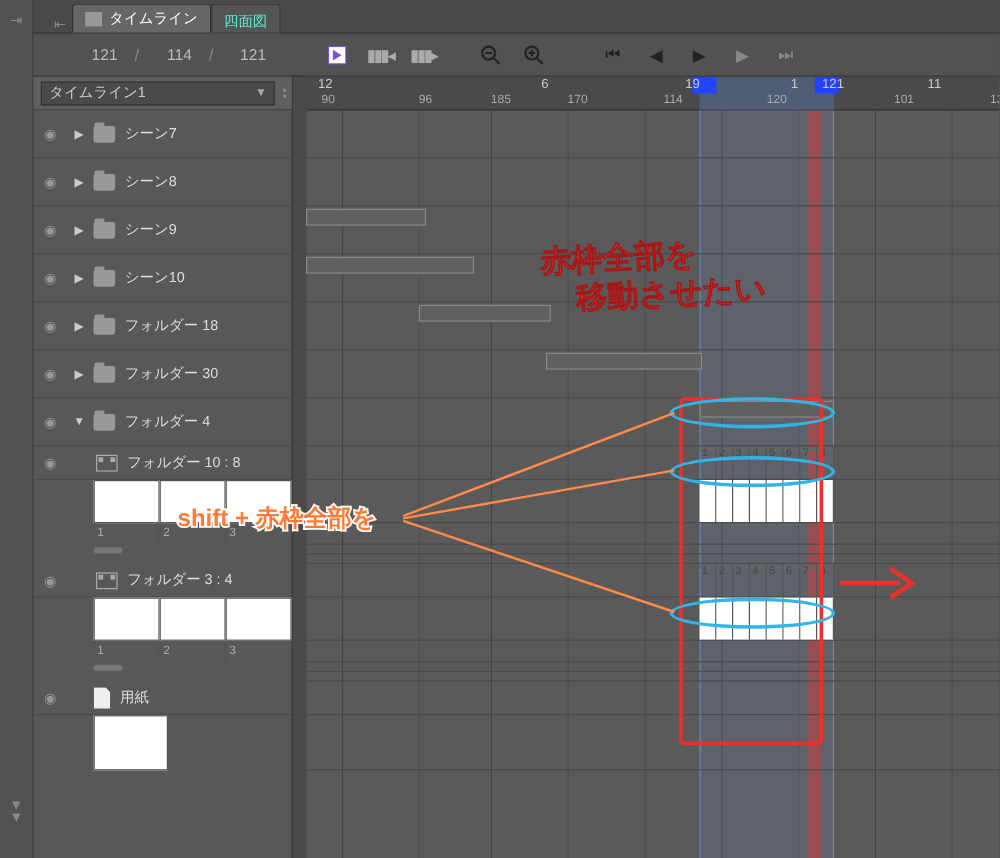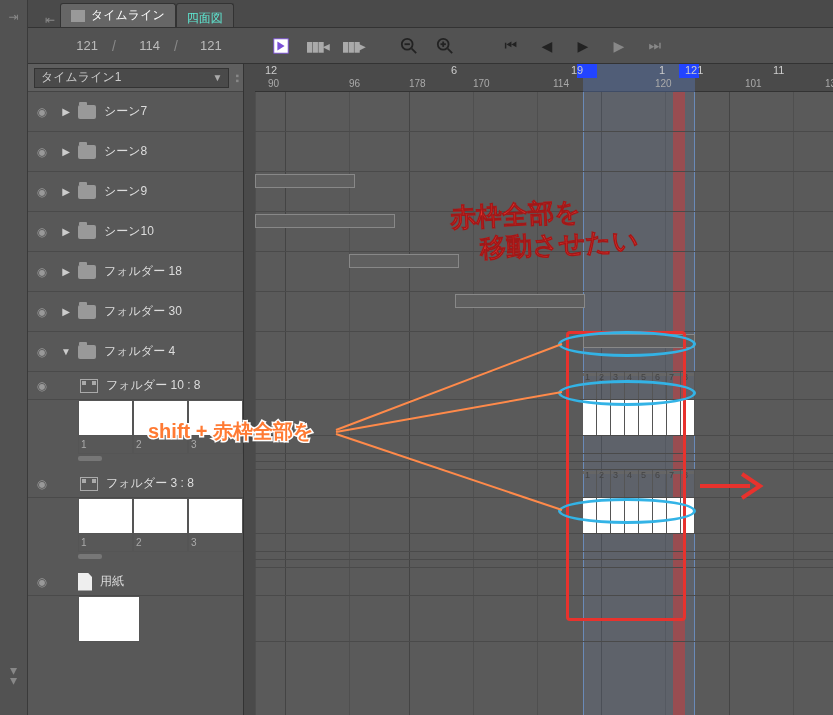--- a/index.html
+++ b/index.html
@@ -436,21 +436,21 @@
             </div>
           </div>
           <div class="scroll-hint">
               <div class="bar"></div>
             </div>
 
           <div class="layer-row" style="height:28px;margin-top:8px">
             <span class="eye">◉</span>
             <span class="inset"></span>
             <span class="clip-icon"></span>
-            <span class="layer-label">フォルダー 3 : 8</span>
+            <span class="layer-label">フォルダー 3 : 4</span>
           </div>
           <div class="thumb-block">
             <div class="thumb-row">
               <div class="thumb"></div>
                 <div class="thumb"></div>
                 <div class="thumb"></div>
             </div>
             <div class="thumb-nums">
               <span>1</span>
               <span>2</span>
@@ -495,24 +495,24 @@
               <span class="tick" style="left: 10px;">12</span>
               <span class="tick" style="left: 196px;">6</span>
               <span class="tick" style="left: 316px;">19</span>
               <span class="tick" style="left: 404px;">1</span>
               <span class="tick" style="left: 430px;">121</span>
               <span class="tick" style="left: 518px;">11</span>
             </div>
           <div class="ruler-bot" id="ruler-bot">
               <span class="tick" style="left: 13px;">90</span>
               <span class="tick" style="left: 94px;">96</span>
-              <span class="tick" style="left: 154px;">178</span>
+              <span class="tick" style="left: 154px;">185</span>
               <span class="tick" style="left: 218px;">170</span>
               <span class="tick" style="left: 298px;">114</span>
-              <span class="tick" style="left: 400px; text-align: center;">120</span>
+              <span class="tick" style="left: 384px; text-align: center;">120</span>
               <span class="tick" style="left: 490px;">101</span>
               <span class="tick" style="left: 570px;">132</span>
             </div>
         </div>
 
         <div class="tracks">
           <div class="track-row h40"></div>
           <div class="track-row h40"></div>
           <div class="track-row h40">
             <div class="clip" style="left:0px;width:100px"></div>

